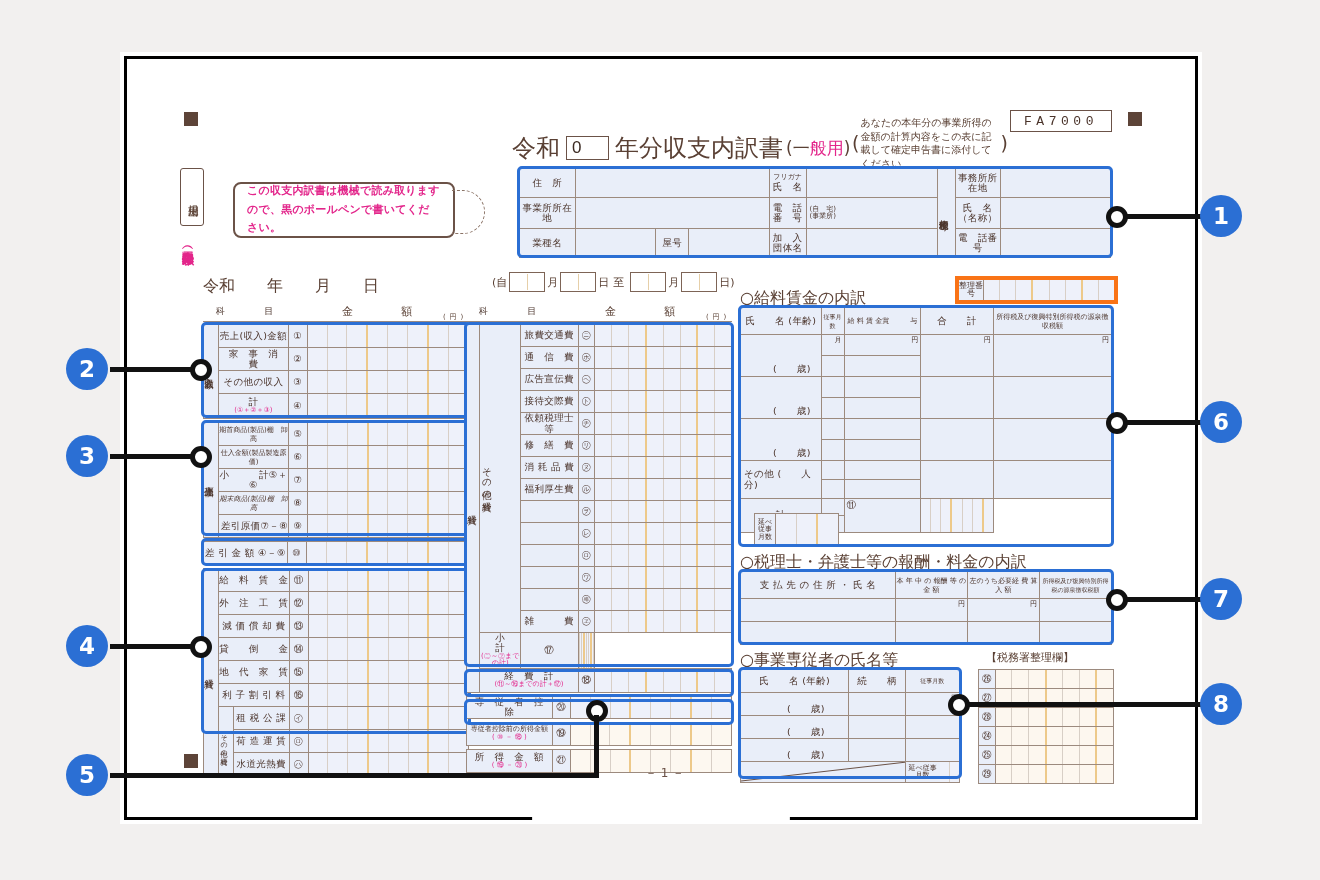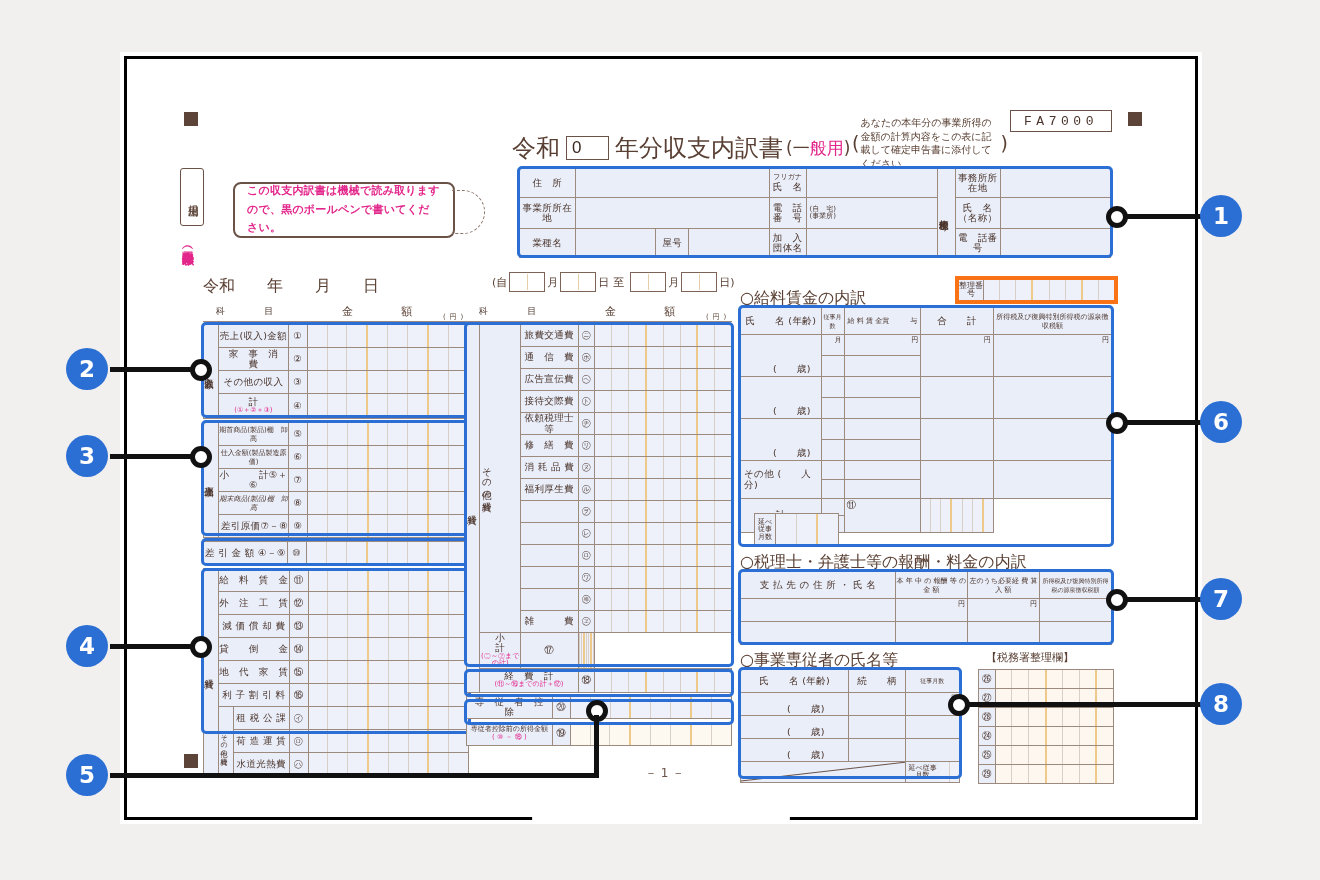--- a/index.html
+++ b/index.html
@@ -880,20 +880,43 @@
                 <i></i>
                 <i></i>
                 <i class="c"></i>
                 <i></i>
                 <i></i>
               </div>
             </td>
       </tr>
     </tbody>
       </table>
+    <table class="tbl jp" style="width:266px;margin-top:3px;">
+      <tbody>
+          <tr>
+        <td class="lbl center" style="width:86px;height:22px;">
+          <div class="nm">所　得　金　額</div>
+          <div class="tiny pink">( ⑲ － ⑳ )</div>
+        </td>
+        <td class="lbl center" style="width:17px;"><span class="nm">㉑</span></td>
+        <td class="money" style="width:163px;background:#fdf8f0;">
+              <div class="grid">
+                <i></i>
+                <i></i>
+                <i class="c"></i>
+                <i></i>
+                <i></i>
+                <i class="c"></i>
+                <i></i>
+                <i></i>
+              </div>
+            </td>
+      </tr>
+    </tbody>
+      </table>
   </div>
 
   <div class="blueout" style="left:464px;top:322px;width:270px;height:345px;"></div>
   <div class="blueout" style="left:464px;top:669px;width:270px;height:28px;"></div>
   <div class="blueout" style="left:464px;top:699px;width:270px;height:26px;"></div>
 
   <div style="position:absolute;left:740px;top:288px;" class="jp brown">○給料賃金の内訳</div>
   <div style="position:absolute;left:740px;top:307px;">
     <table class="tbl jp" style="width:372px;">
       <tbody>

